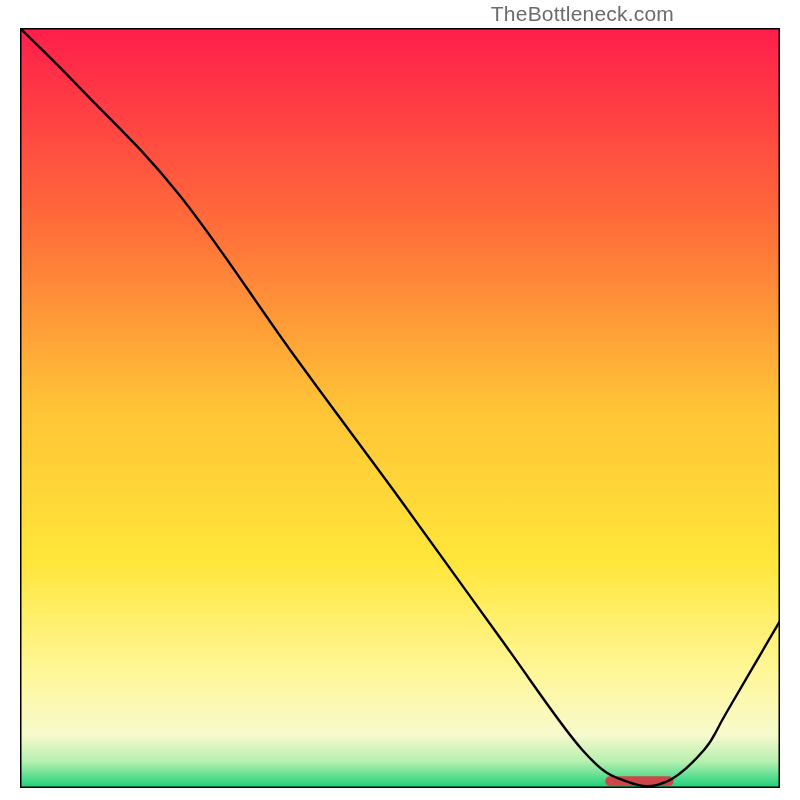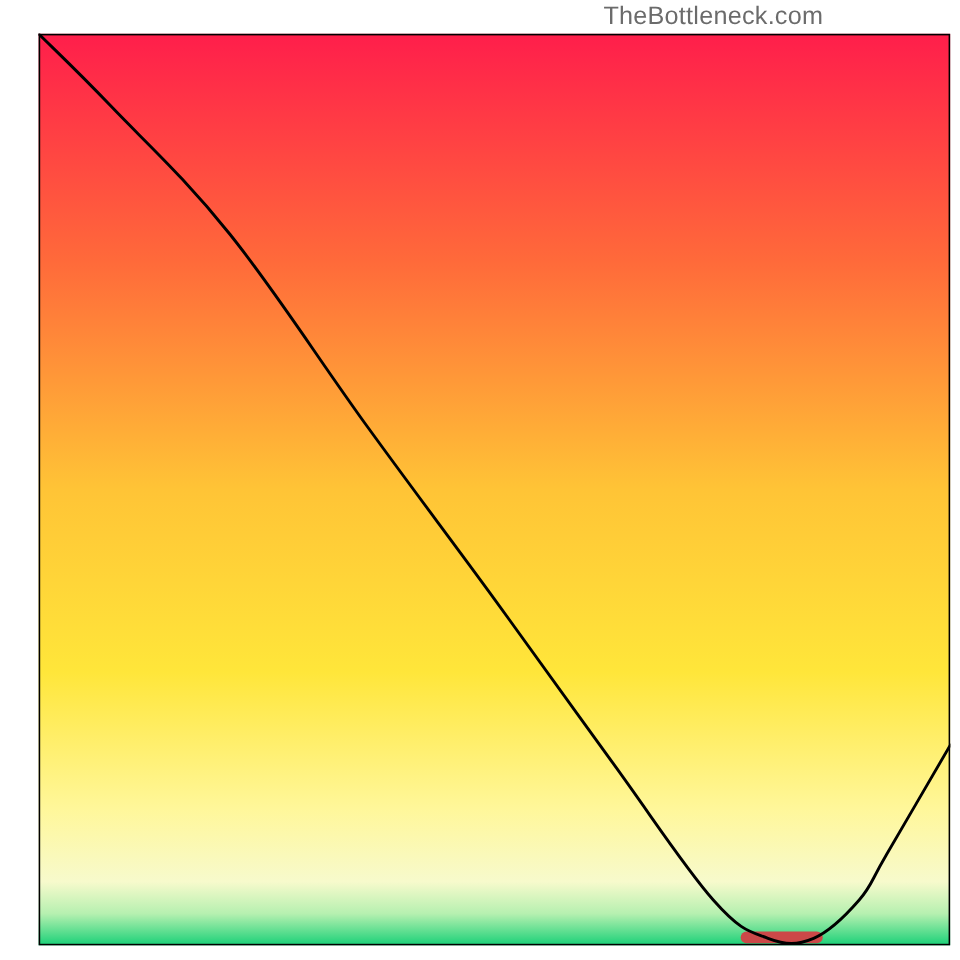--- a/index.html
+++ b/index.html
@@ -8,21 +8,20 @@
     width: 800px;
     height: 800px;
     overflow: hidden;
     background: #ffffff;
     font-family: Arial, Helvetica, sans-serif;
   }
   .wrap {
     position: relative;
     width: 684px;
     height: 800px;
-    margin-left: 12px;
   }
   .attribution {
     position: absolute;
     top: 2px;
     right: 10px;
     color: #6b6b6b;
     font-size: 21px;
     letter-spacing: 0.2px;
     font-weight: 400;
   }

